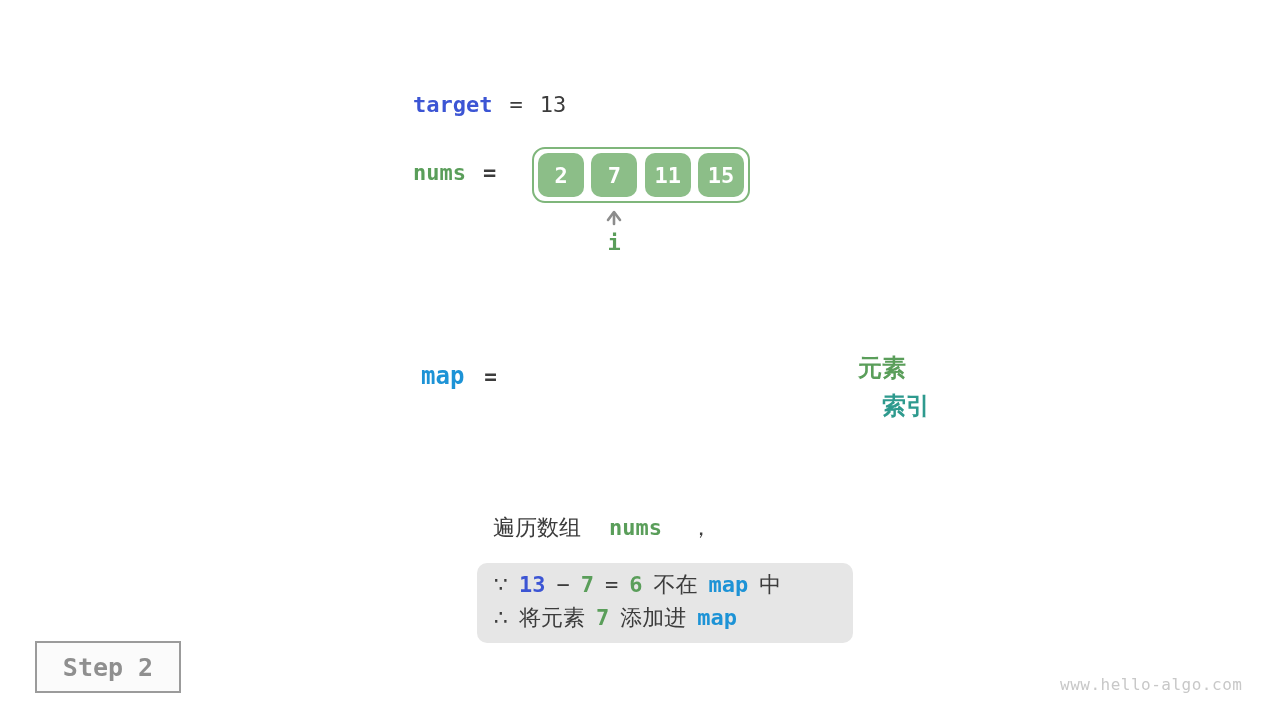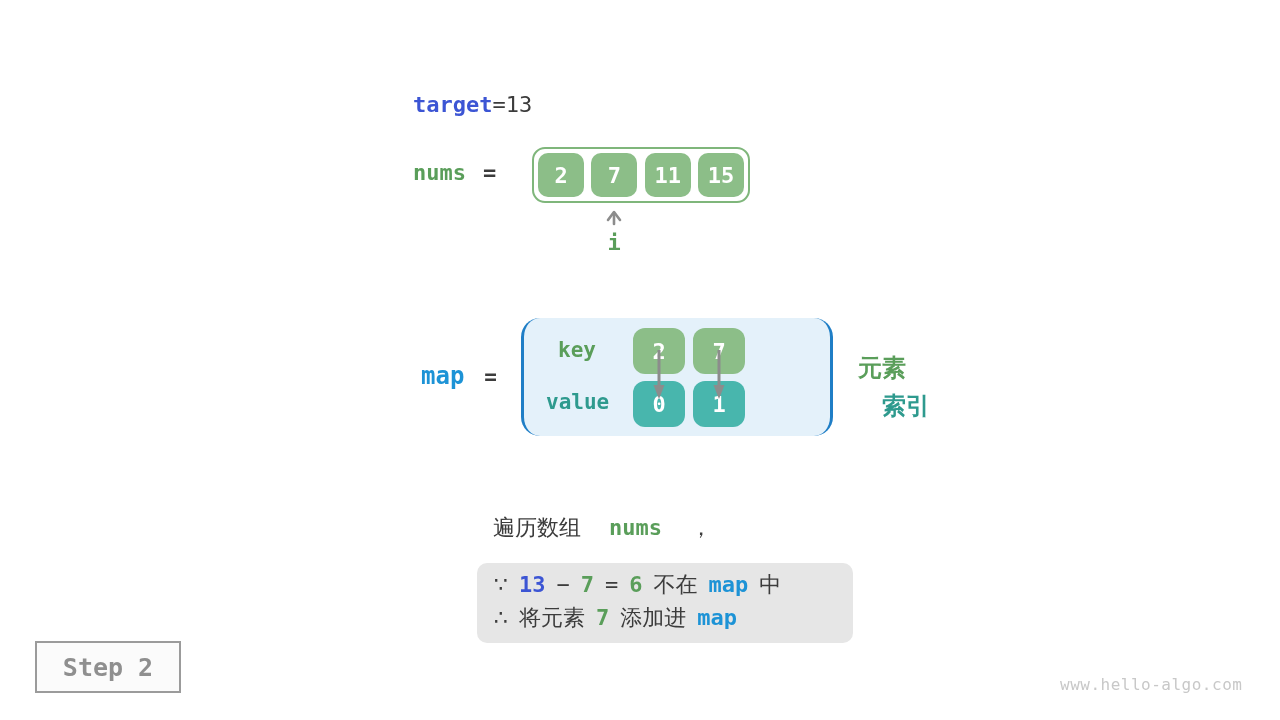--- a/index.html
+++ b/index.html
@@ -18,21 +18,21 @@
   }
   *{margin:0;padding:0;box-sizing:border-box;}
   html,body{width:1280px;height:720px;background:#ffffff;overflow:hidden;
     font-family:"Liberation Sans","DejaVu Sans",sans-serif;}
   .canvas{position:relative;width:1280px;height:720px;background:#fff;}
   .code{font-family:"DejaVu Sans Mono","Liberation Mono",monospace;}
   .abs{position:absolute;}
   .row{display:flex;align-items:baseline;}
 
   
-  .target-row{left:413px;top:92px;font-size:22px;}
+  .target-row{left:413px;top:92px;gap:17px;font-size:22px;}
   .target-var{color:var(--royal);font-weight:bold;}
   .eq{color:var(--dark);}
   .eq-bold{color:var(--dark);font-weight:bold;}
   .target-val{color:var(--dark);}
 
   
   .nums-label-row{left:413px;top:160px;gap:17px;font-size:22px;}
   .nums-var{color:var(--green-text);font-weight:bold;}
 
   .array-box{left:532px;top:147px;width:218px;height:56px;
@@ -121,38 +121,20 @@
     <path d="M4 11 L10 3 L16 11" stroke="#8c8c8c" stroke-width="2.6" fill="none" stroke-linecap="round" stroke-linejoin="round"></path>
     <path d="M10 5 L10 15" stroke="#8c8c8c" stroke-width="2.6" stroke-linecap="round"></path>
   </svg>
   <div class="abs pointer-label code">i</div>
 
   <div class="abs row map-label-row code">
     <span class="map-var">map</span>
     <span class="map-eq">=</span>
   </div>
 
-  <div class="abs map-box">
-    <span class="abs key-label code">key</span>
-    <span class="abs value-label code">value</span>
-
-    <div class="abs map-cell key code k0">2</div>
-    <div class="abs map-cell key code k1">7</div>
-    <div class="abs map-cell val code v0">0</div>
-    <div class="abs map-cell val code v1">1</div>
-
-    <svg class="abs map-arrow a0" viewBox="0 0 14 50">
-      <line x1="7" y1="0" x2="7" y2="36" stroke="#8c8c8c" stroke-width="3"></line>
-      <path d="M7 49 L1.5 35 L12.5 35 Z" fill="#8c8c8c"></path>
-    </svg>
-    <svg class="abs map-arrow a1" viewBox="0 0 14 50">
-      <line x1="7" y1="0" x2="7" y2="36" stroke="#8c8c8c" stroke-width="3"></line>
-      <path d="M7 49 L1.5 35 L12.5 35 Z" fill="#8c8c8c"></path>
-    </svg>
-  </div>
 
   <div class="abs side-label side-element">元素</div>
   <div class="abs side-label side-index">索引</div>
 
   <div class="abs row caption">
     <span>遍历数组</span>
     <span class="caption-code code">nums</span>
     <span>，</span>
   </div>
 

